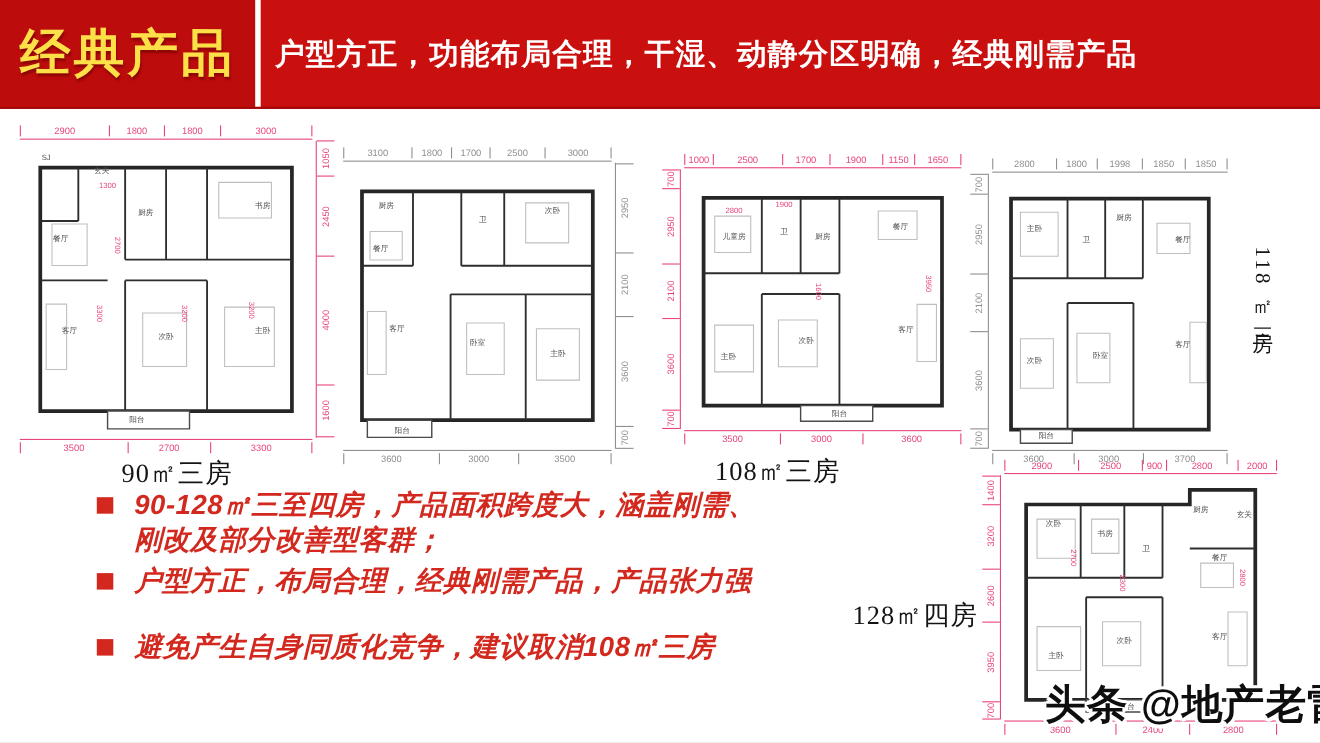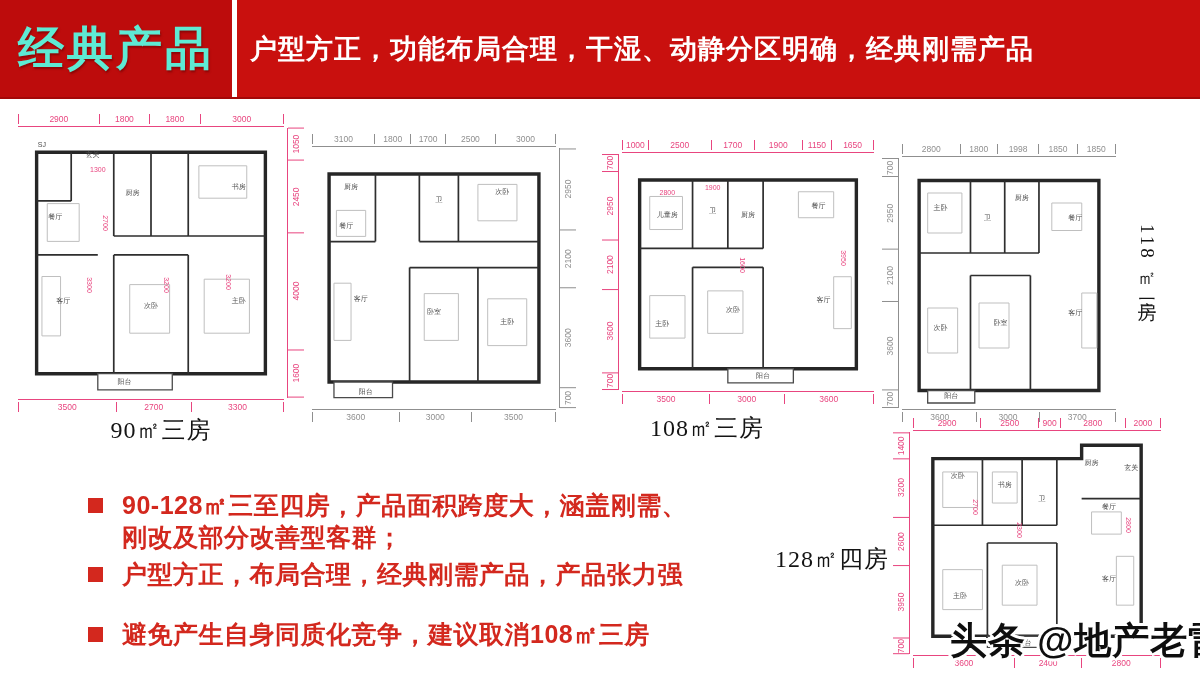--- a/index.html
+++ b/index.html
@@ -3,21 +3,21 @@
 <meta charset="utf-8">
 <style>
   html,body{margin:0;padding:0;background:#e8e8e8;}
   .slide{position:relative;width:1200px;height:675px;background:#ffffff;overflow:hidden;
          font-family:"Liberation Sans","DejaVu Sans",sans-serif;}
 
   
   .banner{position:absolute;left:0;top:0;right:0;height:97px;display:flex;align-items:stretch;
           background:#c9100e;border-bottom:2px solid #a30808;}
   .title-box{width:232px;flex:none;background:#bd0c0c;display:flex;align-items:center;justify-content:center;}
-  .title-box .t{font-size:46px;font-weight:bold;color:#5eead4;letter-spacing:3px;
+  .title-box .t{font-size:46px;font-weight:bold;color:#fde047;letter-spacing:3px;
                 text-shadow:1px 2px 2px rgba(100,0,0,.55);}
   .hdr-divider{width:5px;flex:none;background:#ffffff;}
   .subtitle{flex:1;display:flex;align-items:center;padding-left:13px;
             font-size:27px;font-weight:bold;color:#ffffff;letter-spacing:1px;white-space:nowrap;}
 
   
   .plan{position:absolute;--accent:#e8457f;}
   .plan .dims-top,.plan .dims-bottom{position:absolute;height:14px;display:flex;align-items:center;
         font-size:8.5px;color:var(--accent);}
   .plan .dims-top{top:0;border-bottom:1px solid var(--accent);}
@@ -46,21 +46,21 @@
   .room{position:absolute;transform:translate(-50%,-50%);font-size:7px;color:#4d4d4d;white-space:nowrap;}
   .room.idim{color:var(--accent);font-size:7px;}
   .room.idim.v{writing-mode:vertical-rl;}
 
   .plan-label{position:absolute;font-family:"Liberation Serif","DejaVu Serif",serif;
               font-size:24px;color:#141414;letter-spacing:1px;}
   .plan-label.small{font-size:21px;line-height:1.18;}
   .plan-label.vert{writing-mode:vertical-rl;font-size:19px;letter-spacing:3px;}
 
   
-  .bullets{position:absolute;left:88px;top:490px;width:690px;list-style:none;margin:0;padding:0;}
+  .bullets{position:absolute;left:88px;top:444px;width:690px;list-style:none;margin:0;padding:0;font-style:italic;}
   .bullets li{display:flex;gap:19px;margin-bottom:5px;}
   .bullets li.gap{margin-top:29px;}
   .bullets .sq{width:15px;height:15px;flex:none;margin-top:8px;background:#d3281e;}
   .bullets .tx{max-width:588px;font-size:25px;font-weight:bold;color:#d3281e;line-height:1.27;letter-spacing:.5px;}
 
   
   .watermark{position:absolute;left:950px;top:616px;font-size:37px;font-weight:bold;color:#0e0e0e;
      letter-spacing:1px;white-space:nowrap;
      text-shadow:-3px 0 0 #fff,3px 0 0 #fff,0 -3px 0 #fff,0 3px 0 #fff,
                  -2px -2px 0 #fff,2px -2px 0 #fff,-2px 2px 0 #fff,2px 2px 0 #fff;}

